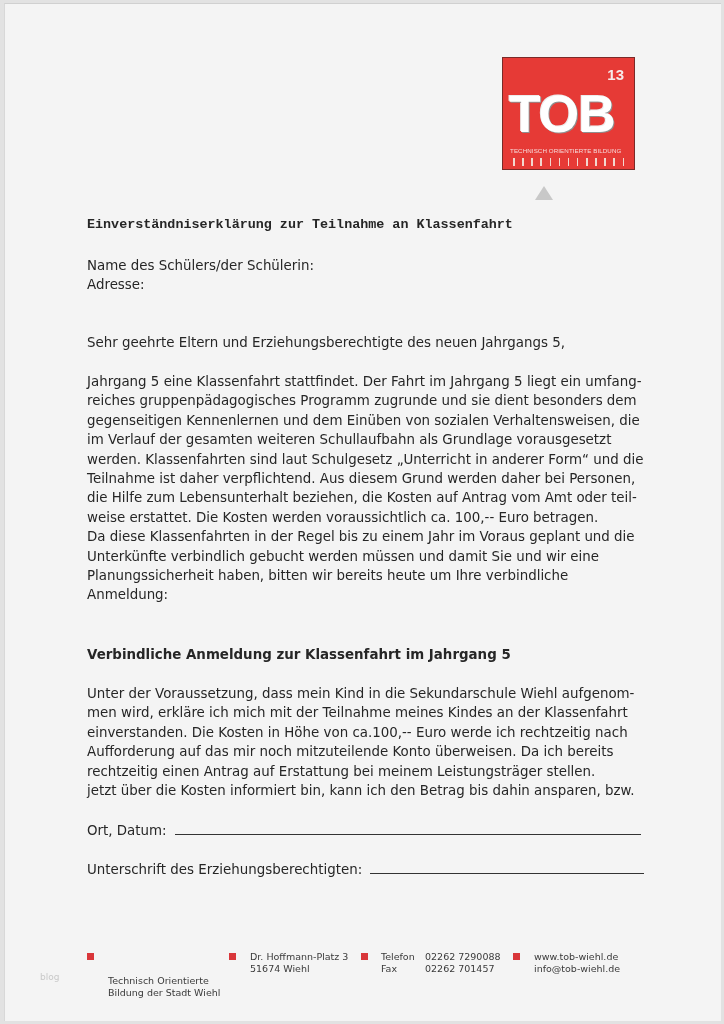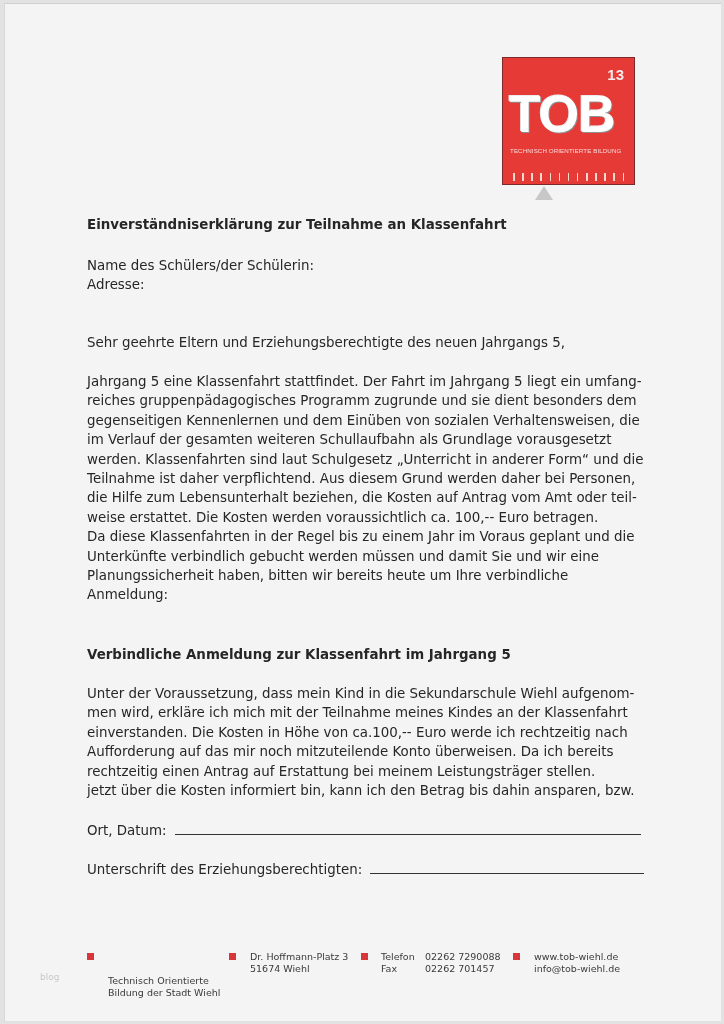--- a/index.html
+++ b/index.html
@@ -5,21 +5,21 @@
   html, body { margin: 0; padding: 0; }
   body {
     width: 724px; height: 1024px; background: #e2e2e2; position: relative; overflow: hidden;
     font-family: "DejaVu Sans", sans-serif; color: #222;
   }
   .page {
     position: absolute; left: 4px; top: 3px; width: 716px; height: 1017px;
     background: #f4f4f4; border-left: 1px solid #d8d8d8; border-top: 1px solid #d0d0d0;
   }
   .logo {
-    position: absolute; left: 502px; top: 57px; width: 133px; height: 128px;
+    position: absolute; left: 502px; top: 57px; width: 133px; height: 113px;
     background: #e63a36; border: 1px solid #7a2a28; box-sizing: border-box;
   }
   .logo .num { position: absolute; right: 10px; top: 8px; color: #f6eaea; font-weight: bold; font-size: 15px; font-family: "Liberation Sans", sans-serif; }
   .logo .tob {
     position: absolute; left: 6px; top: 30px; font-family: "Liberation Sans", sans-serif; font-weight: bold;
     font-size: 52px; letter-spacing: -1px; color: #ffffff; line-height: 1;
     text-shadow: 1px 1px 0 #8f8f8f, -1px -1px 0 #ececec;
   }
   .logo .sub { position: absolute; left: 7px; top: 89px; font-size: 6.2px; color: #f6dada; font-family: "Liberation Sans", sans-serif; letter-spacing: 0.1px; }
   .logo .ticks { position: absolute; left: 10px; right: 10px; bottom: 3px; height: 8px; display: flex; justify-content: space-between; }
@@ -58,21 +58,21 @@
     <span></span>
       <span></span>
       <span></span>
       <span></span>
       <span></span>
       <span></span>
   </div>
 </div>
 <div class="pointer"></div>
 
-<div class="txt bold" style="top:215px;">Einverständniserklärung zur Teilnahme an Klassenfahrt</div>
+<div class="txt bold" style="top:215px;font-family:Liberation Mono, monospace;">Einverständniserklärung zur Teilnahme an Klassenfahrt</div>
 
 <div class="txt" style="top:256px;">
   <span class="line">Name des Schülers/der Schülerin:</span>
   <span class="line">Adresse:</span>
 </div>
 
 <div class="txt" style="top:333px;">Sehr geehrte Eltern und Erziehungsberechtigte des neuen Jahrgangs 5,</div>
 
 <div class="txt" id="para1" style="top:372px;">
     <span class="line">Jahrgang 5 eine Klassenfahrt stattfindet. Der Fahrt im Jahrgang 5 liegt ein umfang-</span>

